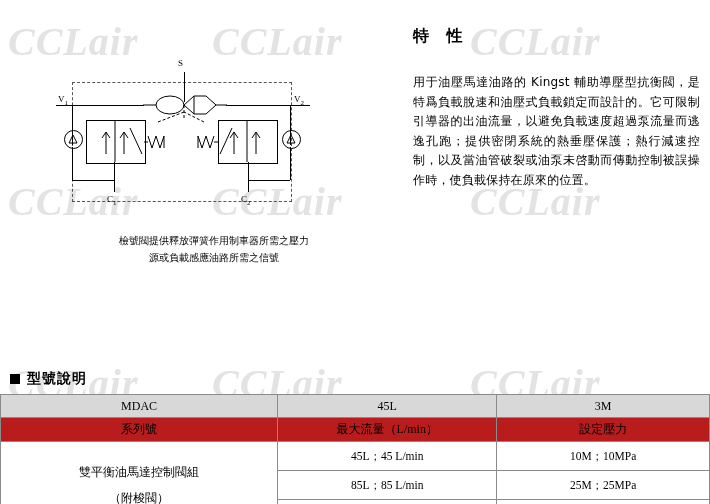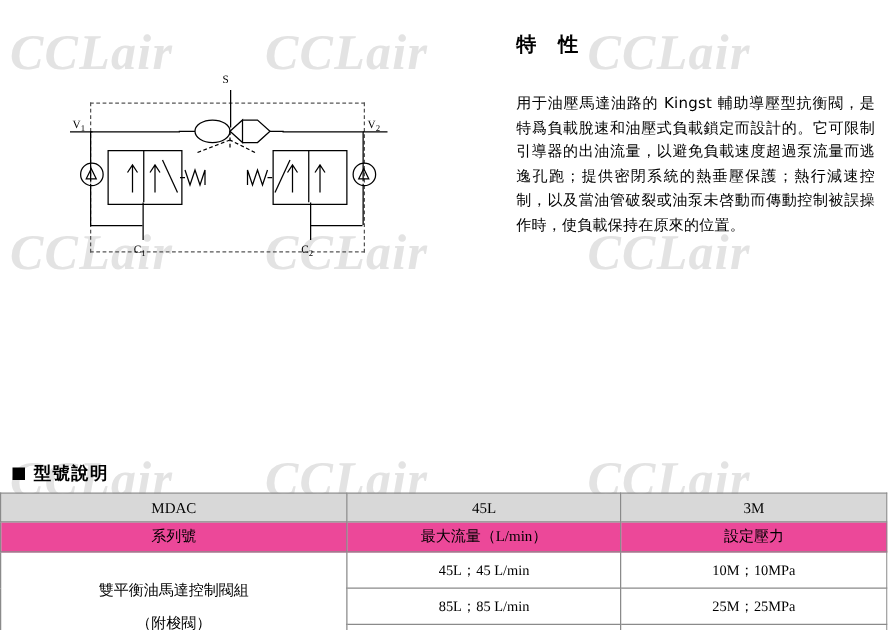--- a/index.html
+++ b/index.html
@@ -145,21 +145,21 @@
     text-align: center;
     vertical-align: middle;
     padding: 3px 2px;
   }
   table.model tr.hdr td {
     background: #d8d8d8;
     font-size: 12px;
     height: 16px;
   }
   table.model tr.hdr2 td {
-    background: #ec4899;
+    background: #b91c1c;
     font-size: 12px;
     height: 16px;
   }
   table.model tr.body td {
     font-size: 11.5px;
     height: 22px;
   }
   .col1 { width: 278px; }
   .col2 { width: 218px; }
   .col3 { width: 212px; }
@@ -256,20 +256,24 @@
       <div class="ln h1" style="left:16px; top:120px; width:42px;"></div>
       <div class="ln h1" style="left:192px; top:120px; width:42px;"></div>
       <div class="ln v1" style="left:58px; top:102px; height:30px;"></div>
       <div class="ln v1" style="left:192px; top:102px; height:30px;"></div>
 
       <div class="lbl" style="left:51px; top:134px;"><span>C</span><span class="sub">1</span></div>
       <div class="lbl" style="left:185px; top:134px;"><span>C</span><span class="sub">2</span></div>
 
     </div>
 
+    <div class="caption">
+      <div>檢號閥提供釋放彈簧作用制車器所需之壓力</div>
+      <div>源或負載感應油路所需之信號</div>
+    </div>
   </div>
 
   <div class="right-col">
     <div class="sec-title">特 性</div>
     <div class="para">用于油壓馬達油路的 Kingst 輔助導壓型抗衡閥，是特爲負載脫速和油壓式負載鎖定而設計的。它可限制引導器的出油流量，以避免負載速度超過泵流量而逃逸孔跑；提供密閉系統的熱垂壓保護；熱行減速控制，以及當油管破裂或油泵未啓動而傳動控制被誤操作時，使負載保持在原來的位置。</div>
   </div>
 
   <div class="model-head">
     <span class="sq"></span>
     <span class="txt">型號說明</span>

